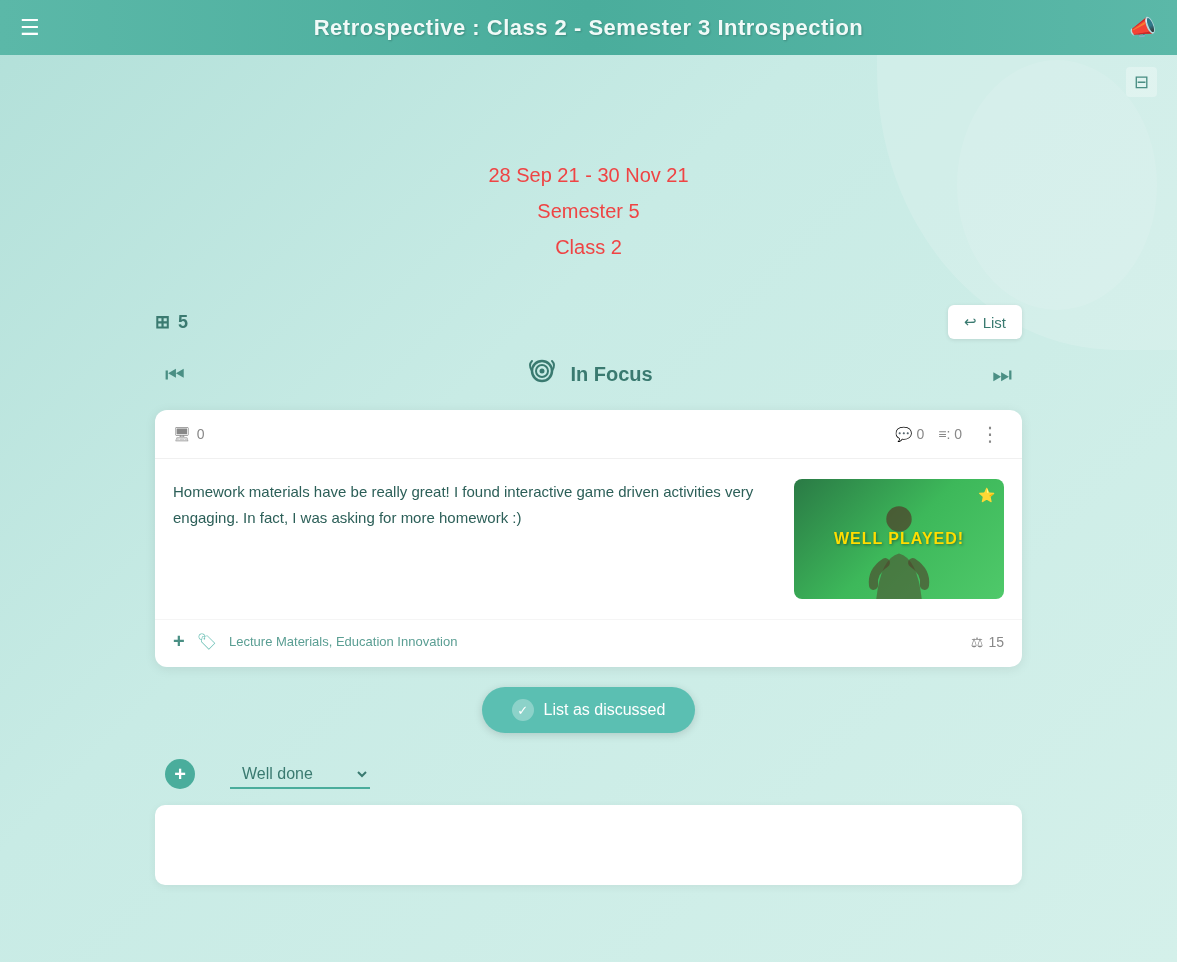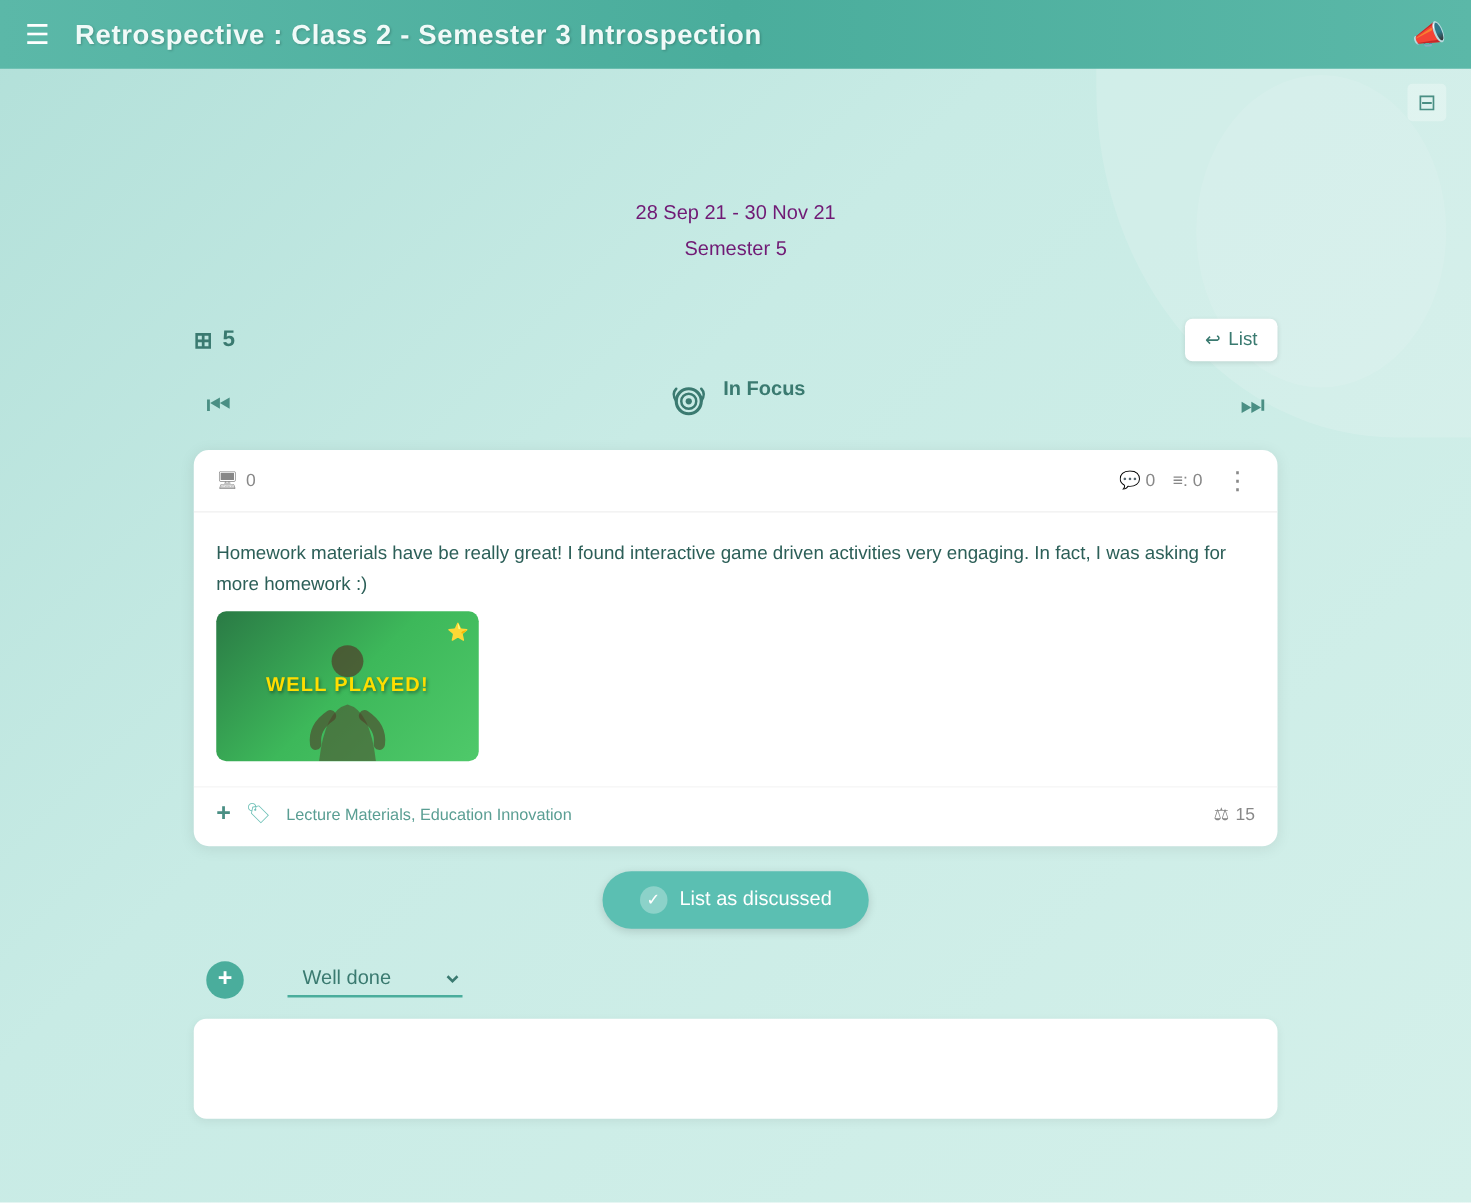--- a/index.html
+++ b/index.html
@@ -45,20 +45,21 @@
       z-index: 10;
     }
 
     .header-title {
       color: #f0faf8;
       font-size: 22px;
       font-weight: 600;
       letter-spacing: 0.5px;
       text-shadow: 1px 1px 2px rgba(0,0,0,0.2);
       flex: 1;
+      text-align: center;
     }
 
     .menu-icon {
       color: white;
       font-size: 22px;
       cursor: pointer;
       width: 40px;
     }
 
     .announce-icon {
@@ -89,22 +90,22 @@
 
     
     .date-info {
       text-align: center;
       margin-top: 60px;
       position: relative;
       z-index: 5;
     }
 
     .date-info p {
-      color: #701a75;
-      font-size: 16px;
+      color: #ef4444;
+      font-size: 20px;
       line-height: 1.8;
       font-weight: 500;
     }
 
     
     .main-content {
       margin: 40px 155px 0 155px;
       position: relative;
       z-index: 5;
     }
@@ -152,23 +153,24 @@
       color: #4a8f84;
       font-size: 22px;
       cursor: pointer;
       background: none;
       border: none;
       padding: 4px 10px;
     }
 
     .in-focus-label {
       display: flex;
+      align-items: center;
       gap: 10px;
       color: #3a7a70;
-      font-size: 16px;
+      font-size: 20px;
       font-weight: 600;
     }
 
     .focus-icon {
       font-size: 28px;
       color: #3a7a70;
     }
 
     
     .card {
@@ -199,22 +201,21 @@
       display: flex;
       align-items: center;
       gap: 14px;
       color: #888;
       font-size: 14px;
     }
 
     .card-body {
       display: flex;
       padding: 20px 18px;
-      gap: 8px;
-      flex-direction: column;
+      gap: 20px;
     }
 
     .card-text {
       flex: 1;
       color: #2c5f58;
       font-size: 15px;
       line-height: 1.7;
       font-weight: 500;
     }
 
@@ -392,20 +393,21 @@
   <div class="announce-icon">📣</div>
 </div>
 
 <div class="filter-row">
   <div class="filter-icon">⊟</div>
 </div>
 
 <div class="date-info">
   <p>28 Sep 21 - 30 Nov 21</p>
   <p>Semester 5</p>
+  <p>Class 2</p>
 </div>
 
 <div class="main-content">
 
   <div class="content-topbar">
     <div class="stack-count">
       <span>⊞</span>
       <span>5</span>
     </div>
     <button class="list-button">

